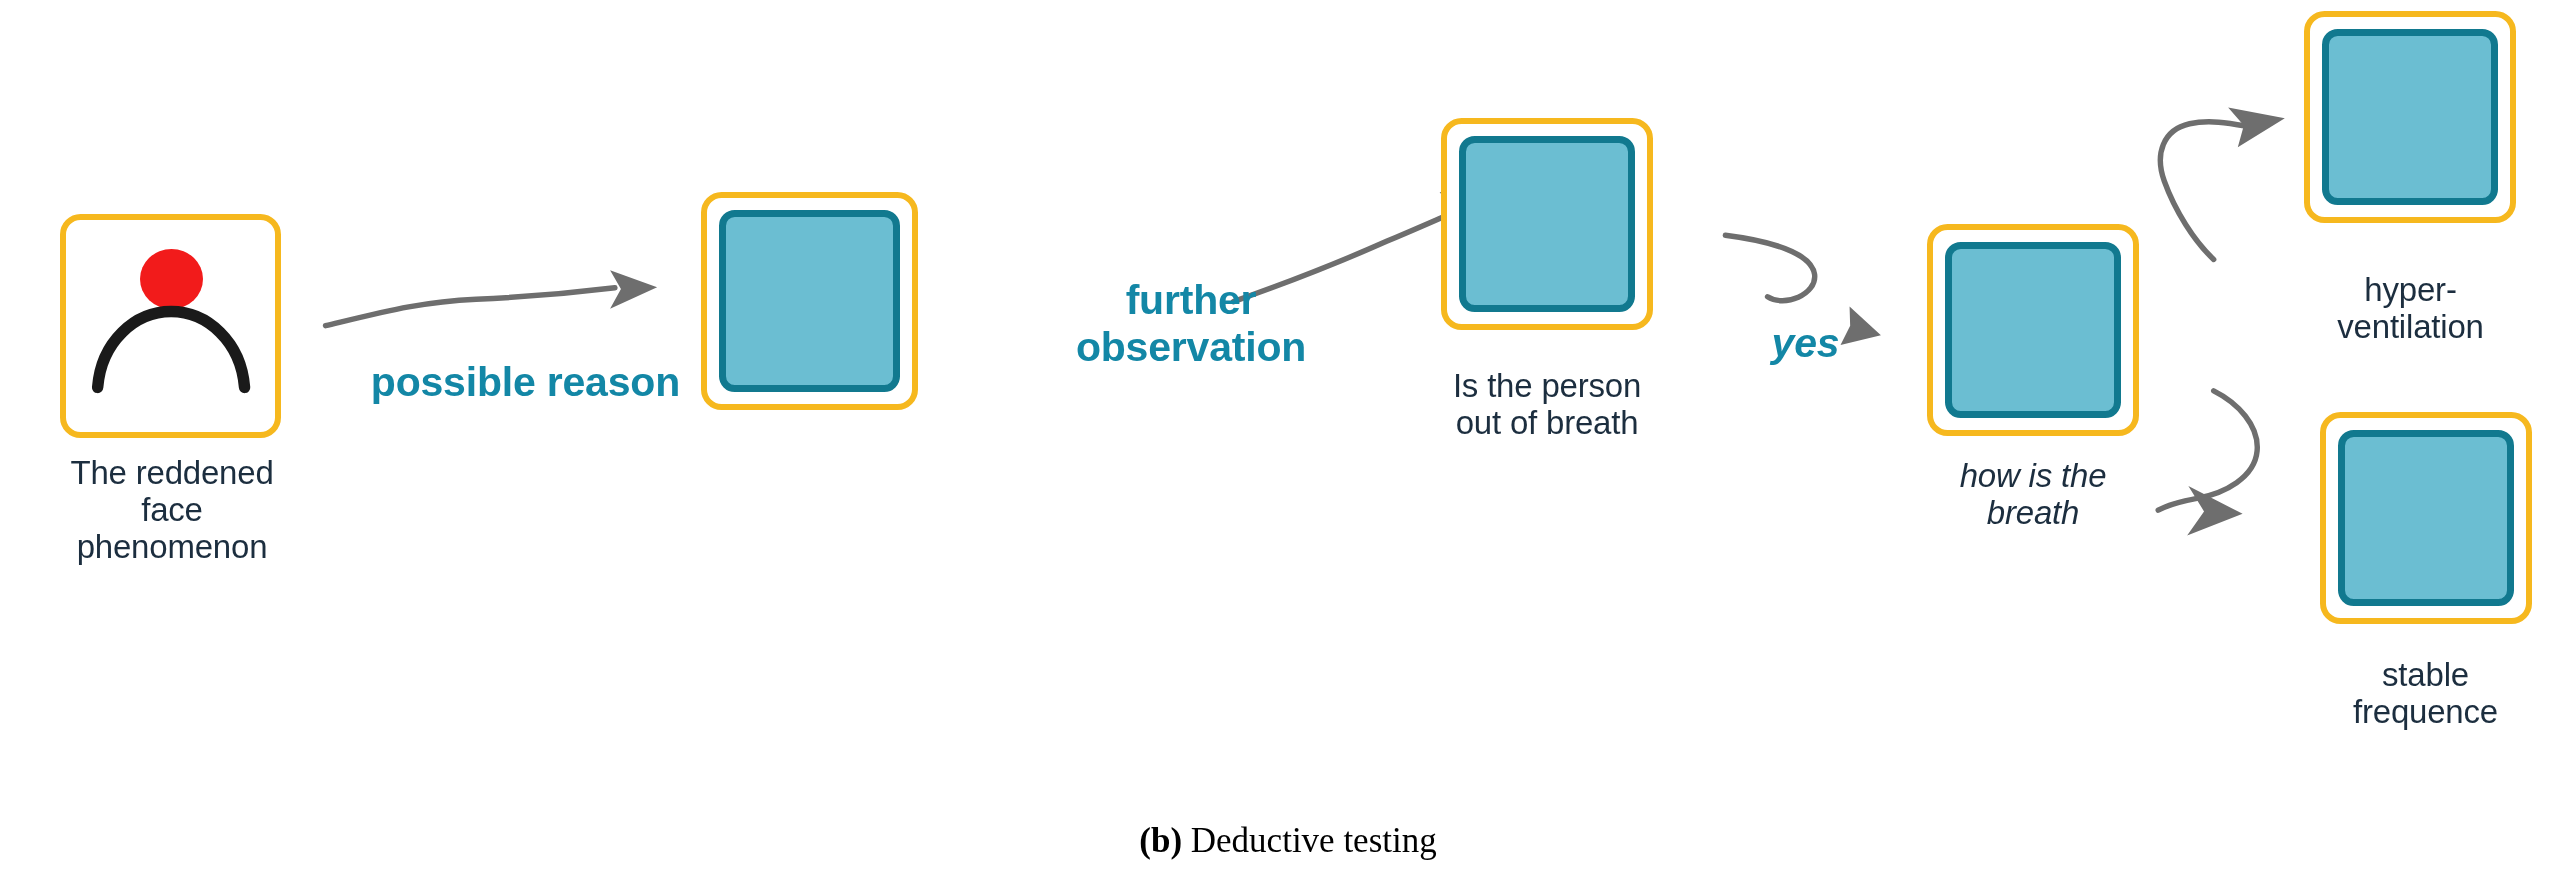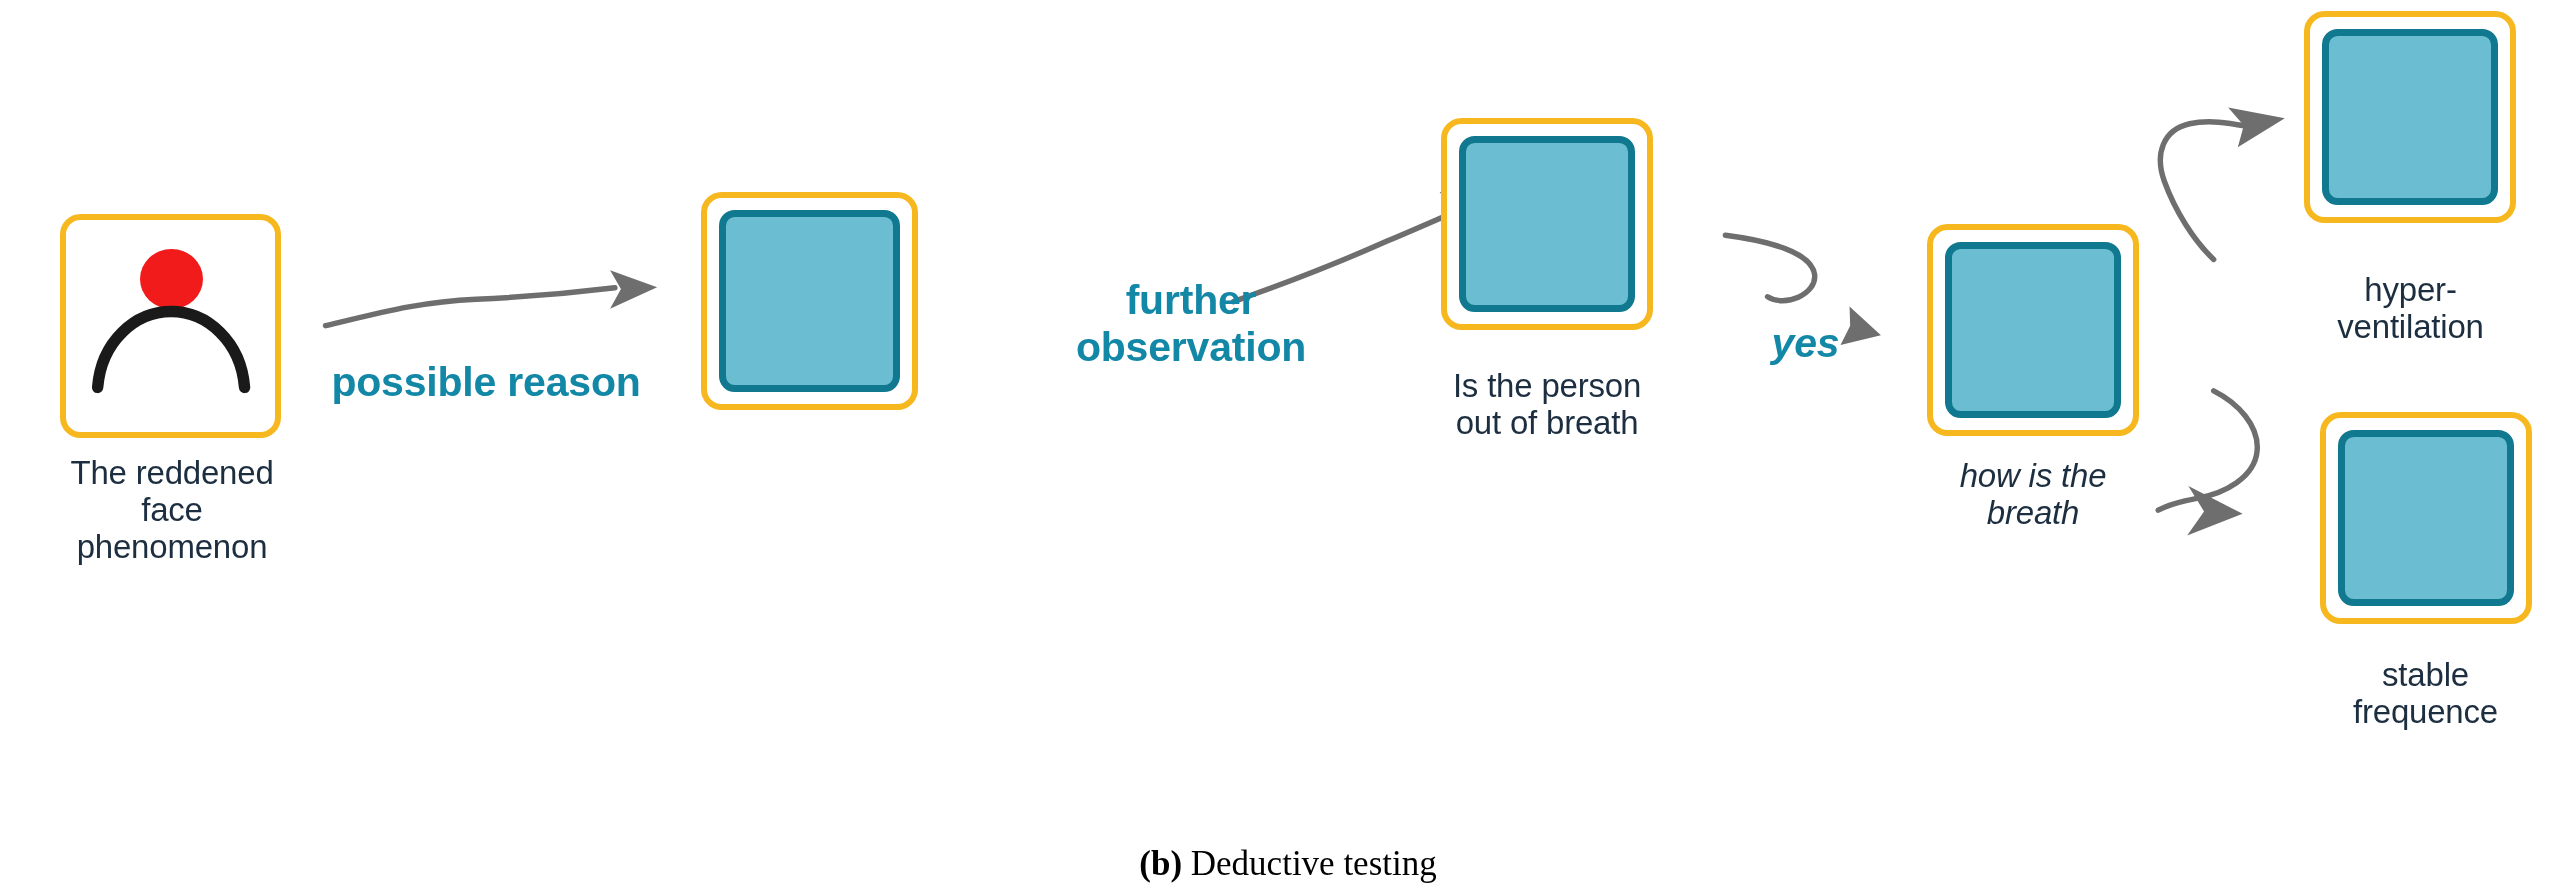--- a/index.html
+++ b/index.html
@@ -70,21 +70,20 @@
 
   
   .fig-caption {
     position: absolute;
     left: 0;
     right: 0;
     text-align: center;
     font-family: "Liberation Serif", serif;
     font-size: 35px;
     color: #000000;
-    margin-top: 23px;
   }
   .fig-caption b {
     font-weight: 700;
   }
 
   svg.arrow-layer {
     position: absolute;
     left: 0;
     top: 0;
     width: 2576px;
@@ -164,21 +163,21 @@
   <div class="node-caption" style="left:2225px; top:272px; width:371px;">hyper-
 ventilation</div>
 
   <div class="node" style="left:2320px; top:412px; width:212px; height:212px;">
     <div class="node-frame" style="width:212px; height:212px;"></div>
     <div class="node-inner" style="left:18px; top:18px; width:176px; height:176px;"></div>
   </div>
   <div class="node-caption" style="left:2240px; top:657px; width:371px;">stable
 frequence</div>
 
-  <div class="edge-label" style="left:299px; top:359px; width:374px;">possible reason</div>
+  <div class="edge-label" style="left:306px; top:359px; width:374px;text-align:right;">possible reason</div>
 
   <div class="edge-label" style="left:1001px; top:277px; width:380px;">further
 observation</div>
 
   <div class="edge-label" style="left:1736px; top:320px; width:139px;font-style:italic;">yes</div>
 
   <div class="fig-caption" style="top:821px;">
     <b>(b)</b><span> Deductive testing</span>
   </div>
 

